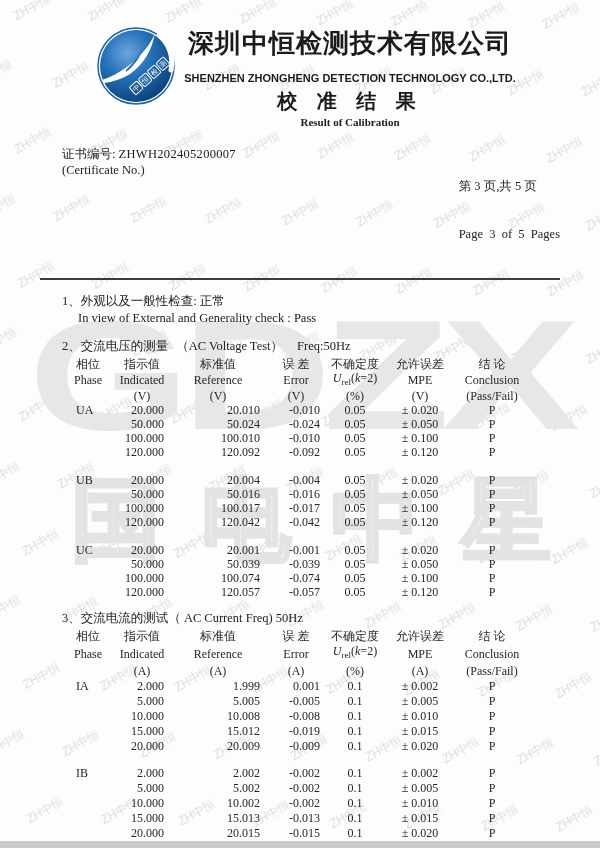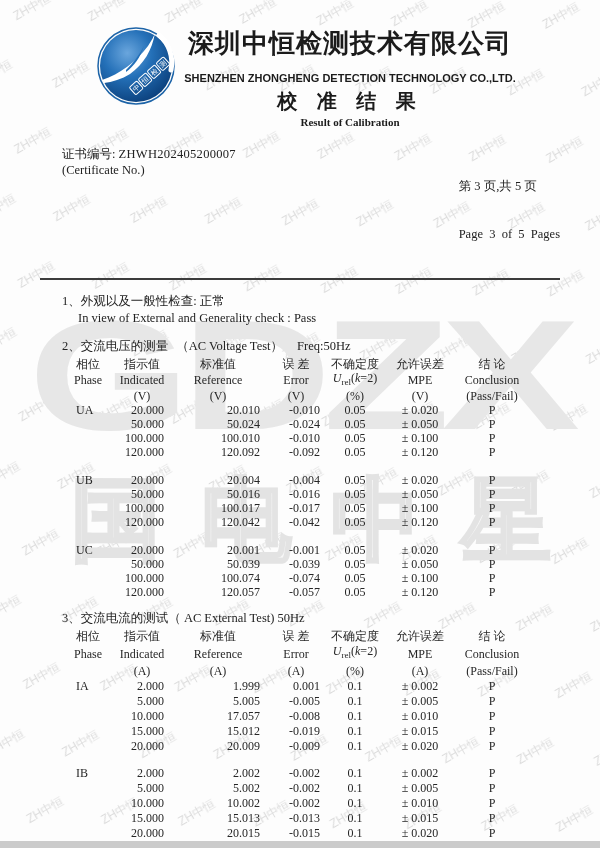--- a/index.html
+++ b/index.html
@@ -292,21 +292,21 @@
             <td class="c3">120.057</td>
             <td class="c4">-0.057</td>
             <td class="c5">0.05</td>
             <td class="c6">± 0.120</td>
             <td class="c7">P</td>
           </tr>
         </tbody>
     </table>
 
     <div class="sec-title">
-      <span>3、交流电流的测试</span><span>（ AC External Test) 50Hz</span>
+      <span>3、交流电流的测试</span><span>（ AC Current Freq) 50Hz</span>
     </div>
 
     <table class="tc">
       <colgroup>
           <col style="width:52px">
           <col style="width:56px">
           <col style="width:96px">
           <col style="width:60px">
           <col style="width:58px">
           <col style="width:72px">
@@ -356,21 +356,21 @@
             <td class="c2">5.000</td>
             <td class="c3">5.005</td>
             <td class="c4">-0.005</td>
             <td class="c5">0.1</td>
             <td class="c6">± 0.005</td>
             <td class="c7">P</td>
           </tr>
           <tr>
             <td class="c1"></td>
             <td class="c2">10.000</td>
-            <td class="c3">17.057</td>
+            <td class="c3">10.008</td>
             <td class="c4">-0.008</td>
             <td class="c5">0.1</td>
             <td class="c6">± 0.010</td>
             <td class="c7">P</td>
           </tr>
           <tr>
             <td class="c1"></td>
             <td class="c2">15.000</td>
             <td class="c3">15.012</td>
             <td class="c4">-0.019</td>

